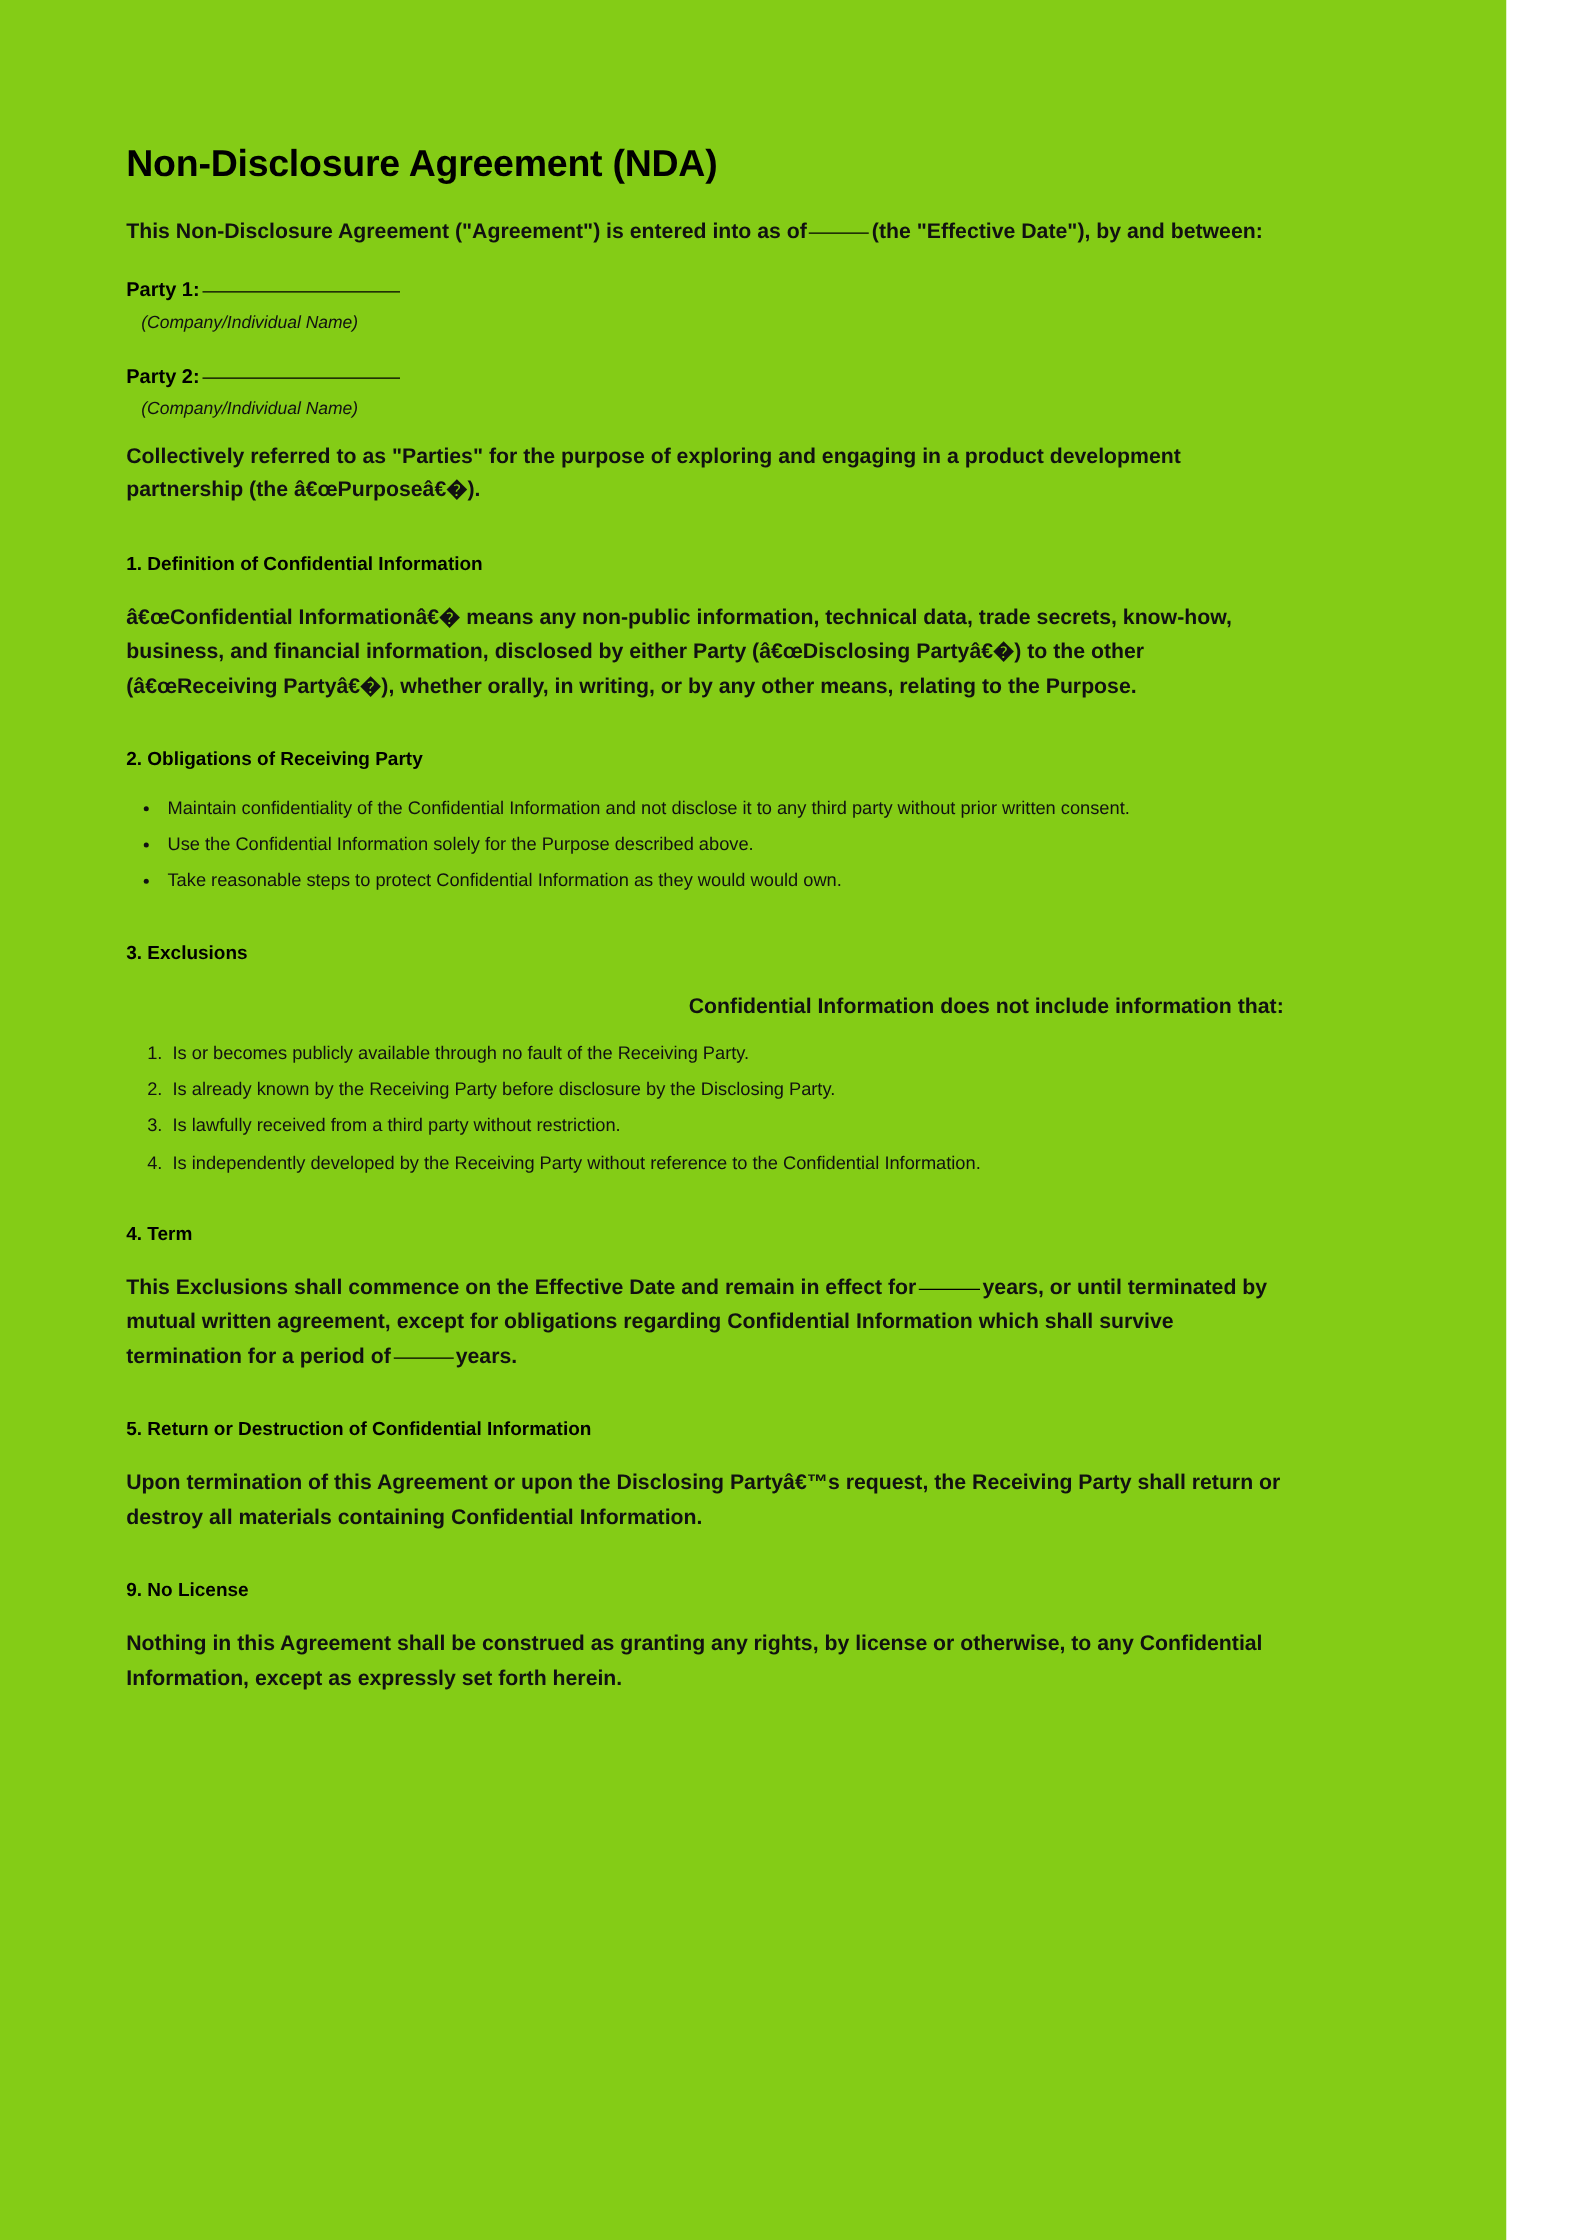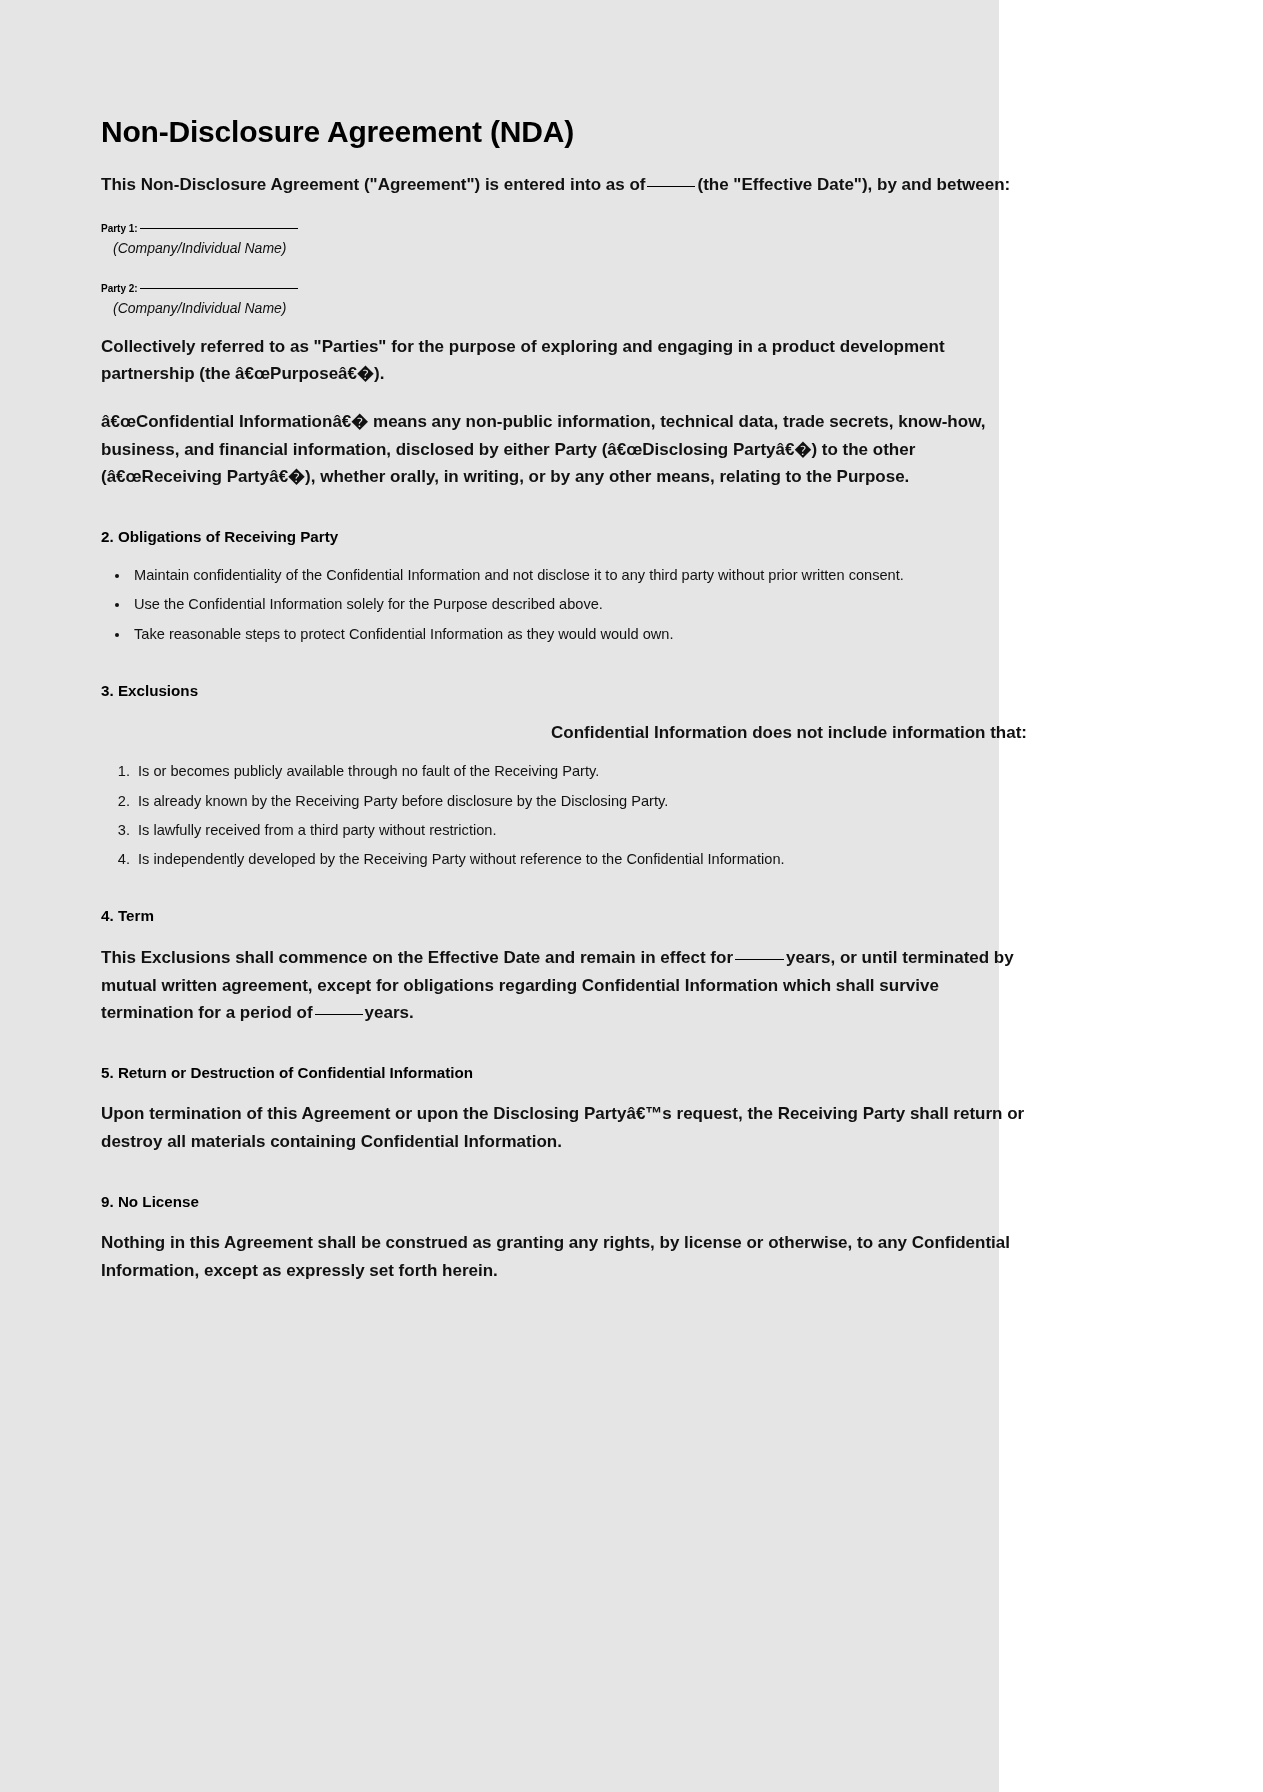--- a/index.html
+++ b/index.html
@@ -10,24 +10,24 @@
   }
   body {
     width: 1263px;
     height: 1792px;
     font-family: "Liberation Sans", sans-serif;
     color: #000000;
     -webkit-font-smoothing: antialiased;
   }
   .page {
     box-sizing: border-box;
-    width: 999px;
+    width: 1205px;
     min-height: 1792px;
     padding: 100px 101px 60px 101px;
-    background: #e5e5e5;
+    background: #84cc16;
   }
   .doc {
     width: 926px;
   }
   h1.doc-title {
     font-size: 30px;
     font-weight: bold;
     line-height: 1.18;
     margin: 14px 0 22px 0;
     letter-spacing: -0.2px;
@@ -39,21 +39,21 @@
     margin: 0 0 20px 0;
     color: #111;
     text-align: left;
     font-weight: bold;
   }
   p.para.tight {
     margin-bottom: 14px;
     text-align: right;
   }
   .party-line {
-    font-size: 10px;
+    font-size: 16px;
     line-height: 1.5;
     margin: 22px 0 2px 0;
     white-space: nowrap;
   }
   .party-label {
     font-weight: bold;
   }
   .blank {
     display: inline-block;
     border-bottom: 1.4px solid #000;
@@ -118,20 +118,21 @@
     <div class="party-line"><span class="party-label">Party 1:</span><span class="blank blank-party"></span></div>
     <div class="caption">(Company/Individual Name)</div>
 
     <div class="party-line"><span class="party-label">Party 2:</span><span class="blank blank-party"></span></div>
     <div class="caption">(Company/Individual Name)</div>
 
     <div class="spacer-sm"></div>
 
     <p class="para para-wide">Collectively referred to as "Parties" for the purpose of exploring and engaging in a product development partnership (the â€œPurposeâ€�).</p>
 
+    <h2 class="section-title">1. Definition of Confidential Information</h2>
     <p class="para para-wide">â€œConfidential Informationâ€� means any non-public information, technical data, trade secrets, know-how, business, and financial information, disclosed by either Party (â€œDisclosing Partyâ€�) to the other (â€œReceiving Partyâ€�), whether orally, in writing, or by any other means, relating to the Purpose.</p>
 
     <h2 class="section-title">2. Obligations of Receiving Party</h2>
     <ul class="bullets">
       <li>Maintain confidentiality of the Confidential Information and not disclose it to any third party without prior written consent.</li>
       <li>Use the Confidential Information solely for the Purpose described above.</li>
       <li>Take reasonable steps to protect Confidential Information as they would would own.</li>
     </ul>
 
     <h2 class="section-title">3. Exclusions</h2>

